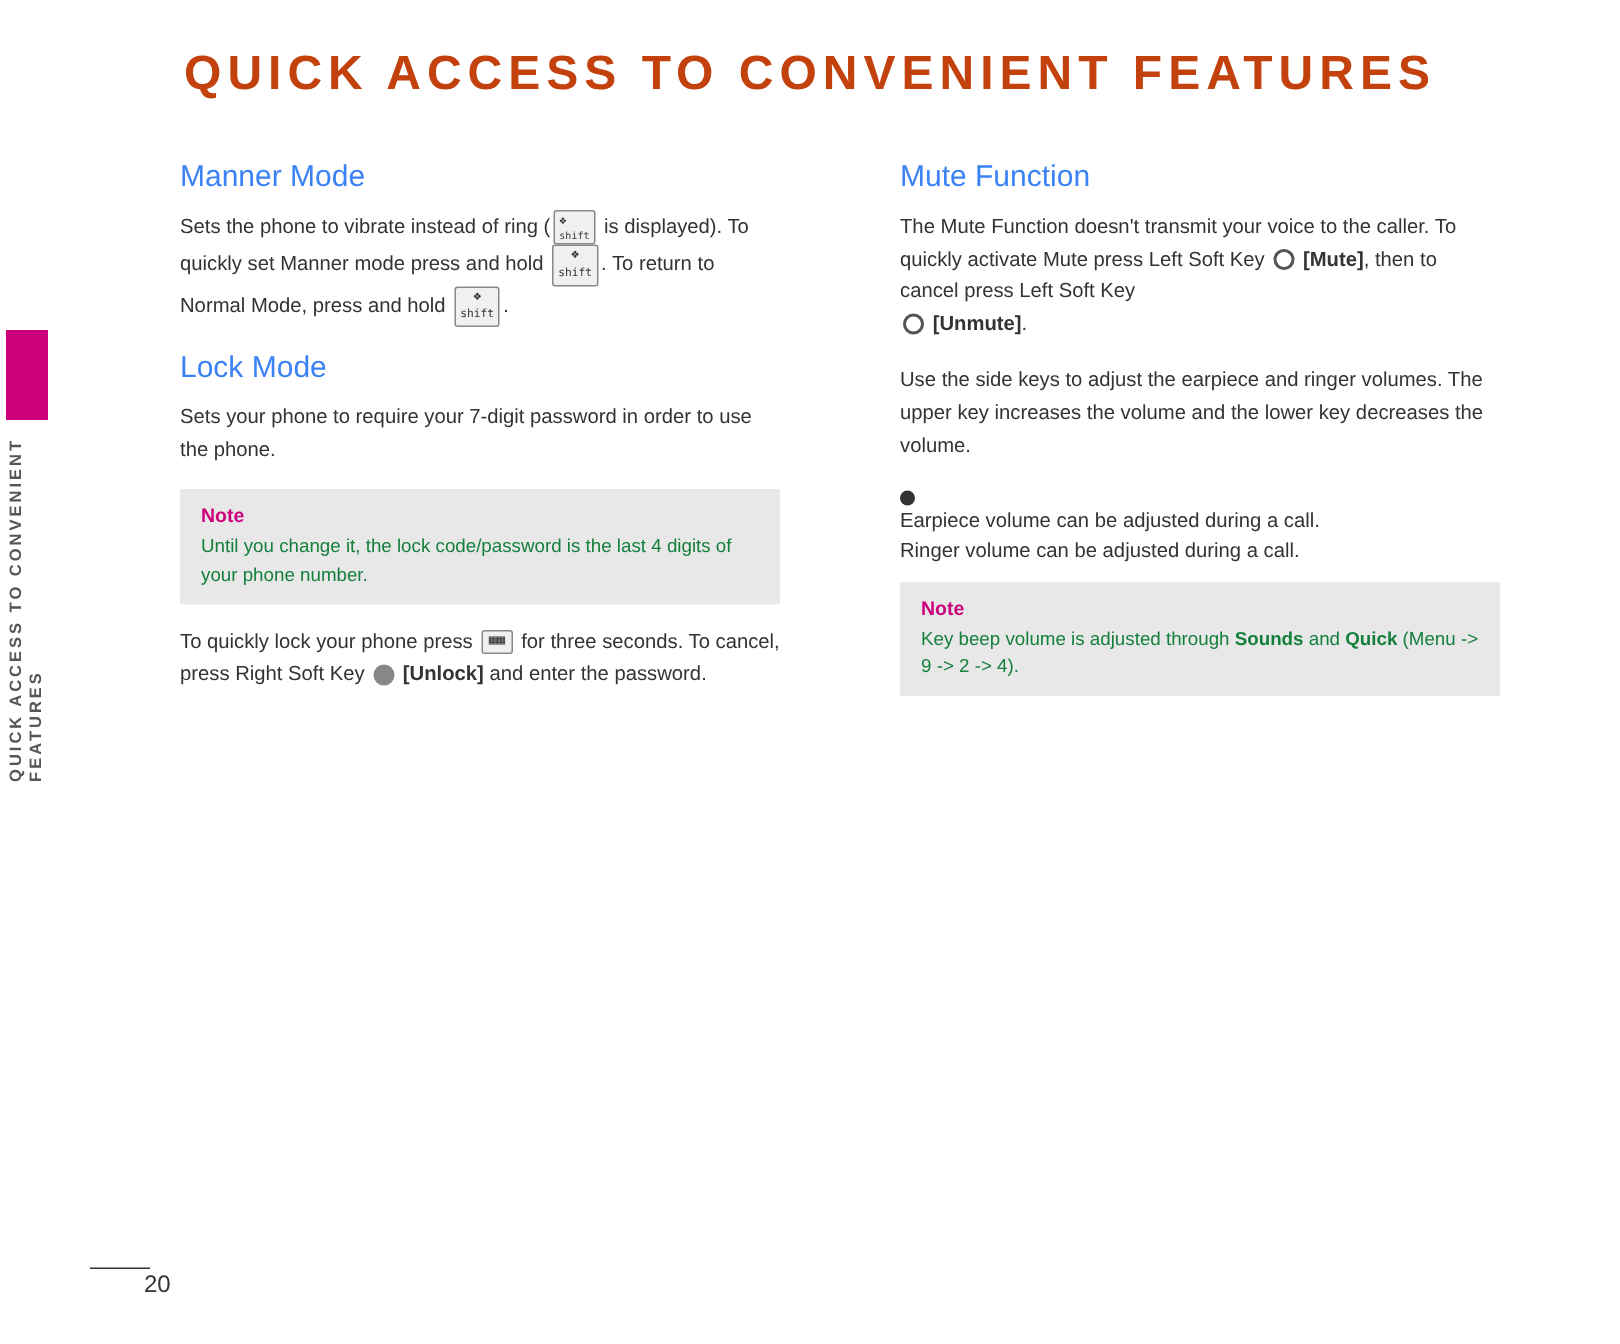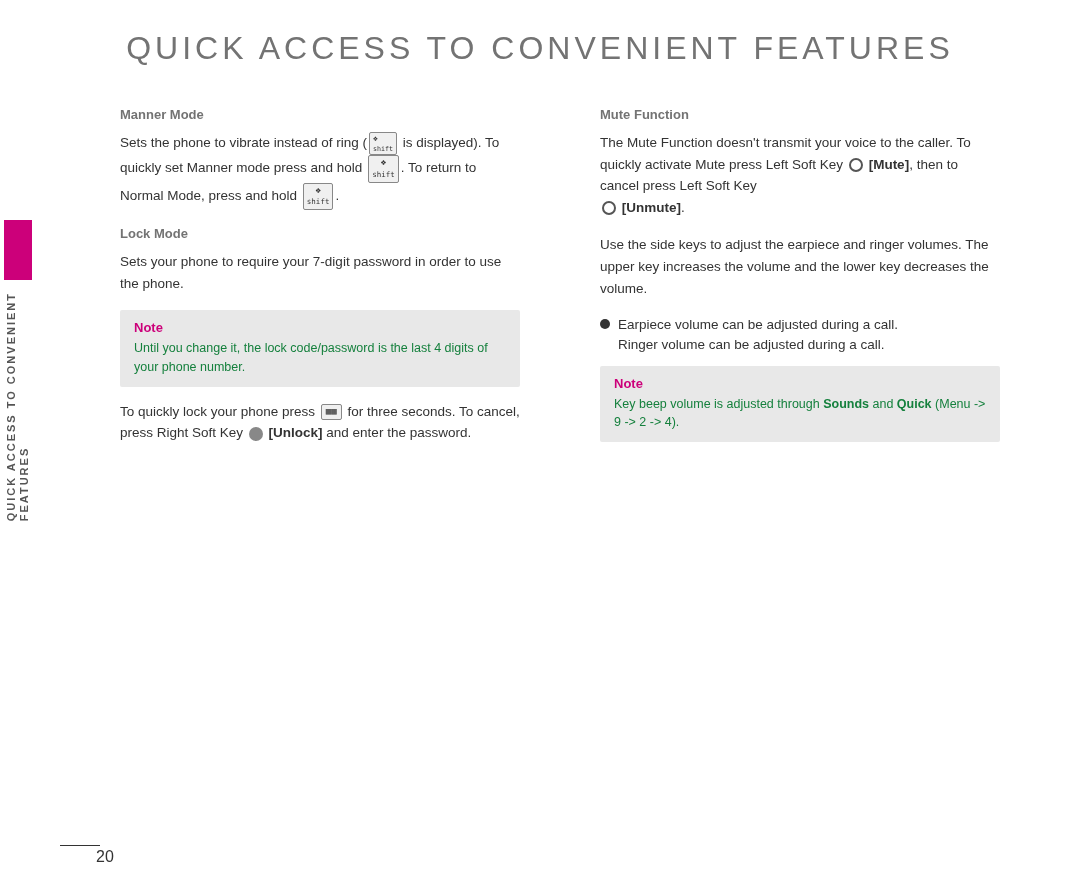--- a/index.html
+++ b/index.html
@@ -18,39 +18,39 @@
     .page-container {
       width: 1080px;
       height: 896px;
       position: relative;
       padding: 30px 80px 30px 120px;
     }
 
     .page-title {
       text-align: center;
       font-size: 32px;
-      font-weight: 400;
-      color: #737373;
+      font-weight: 700;
+      color: #c2410c;
       letter-spacing: 4px;
       text-transform: uppercase;
       margin-bottom: 40px;
       margin-left: -40px;
     }
 
     .content-grid {
       display: grid;
       grid-template-columns: 1fr 1fr;
       gap: 20px 60px;
       margin-left: 0;
     }
 
     .section-title {
-      font-size: 13px;
-      font-weight: bold;
-      color: #737373;
+      font-size: 20px;
+      font-weight: normal;
+      color: #3b82f6;
       margin-bottom: 10px;
     }
 
     .section-body {
       font-size: 13.5px;
       line-height: 1.6;
       color: #333;
       margin-bottom: 16px;
     }
 
@@ -83,20 +83,21 @@
       padding: 0;
       margin: 10px 0;
     }
 
     .bullet-list li {
       display: flex;
       align-items: flex-start;
       margin-bottom: 4px;
       font-size: 13.5px;
       line-height: 1.5;
+      flex-direction: column;
     }
 
     .bullet-dot {
       width: 10px;
       height: 10px;
       border-radius: 50%;
       background: #333;
       margin-right: 8px;
       margin-top: 4px;
       flex-shrink: 0;

